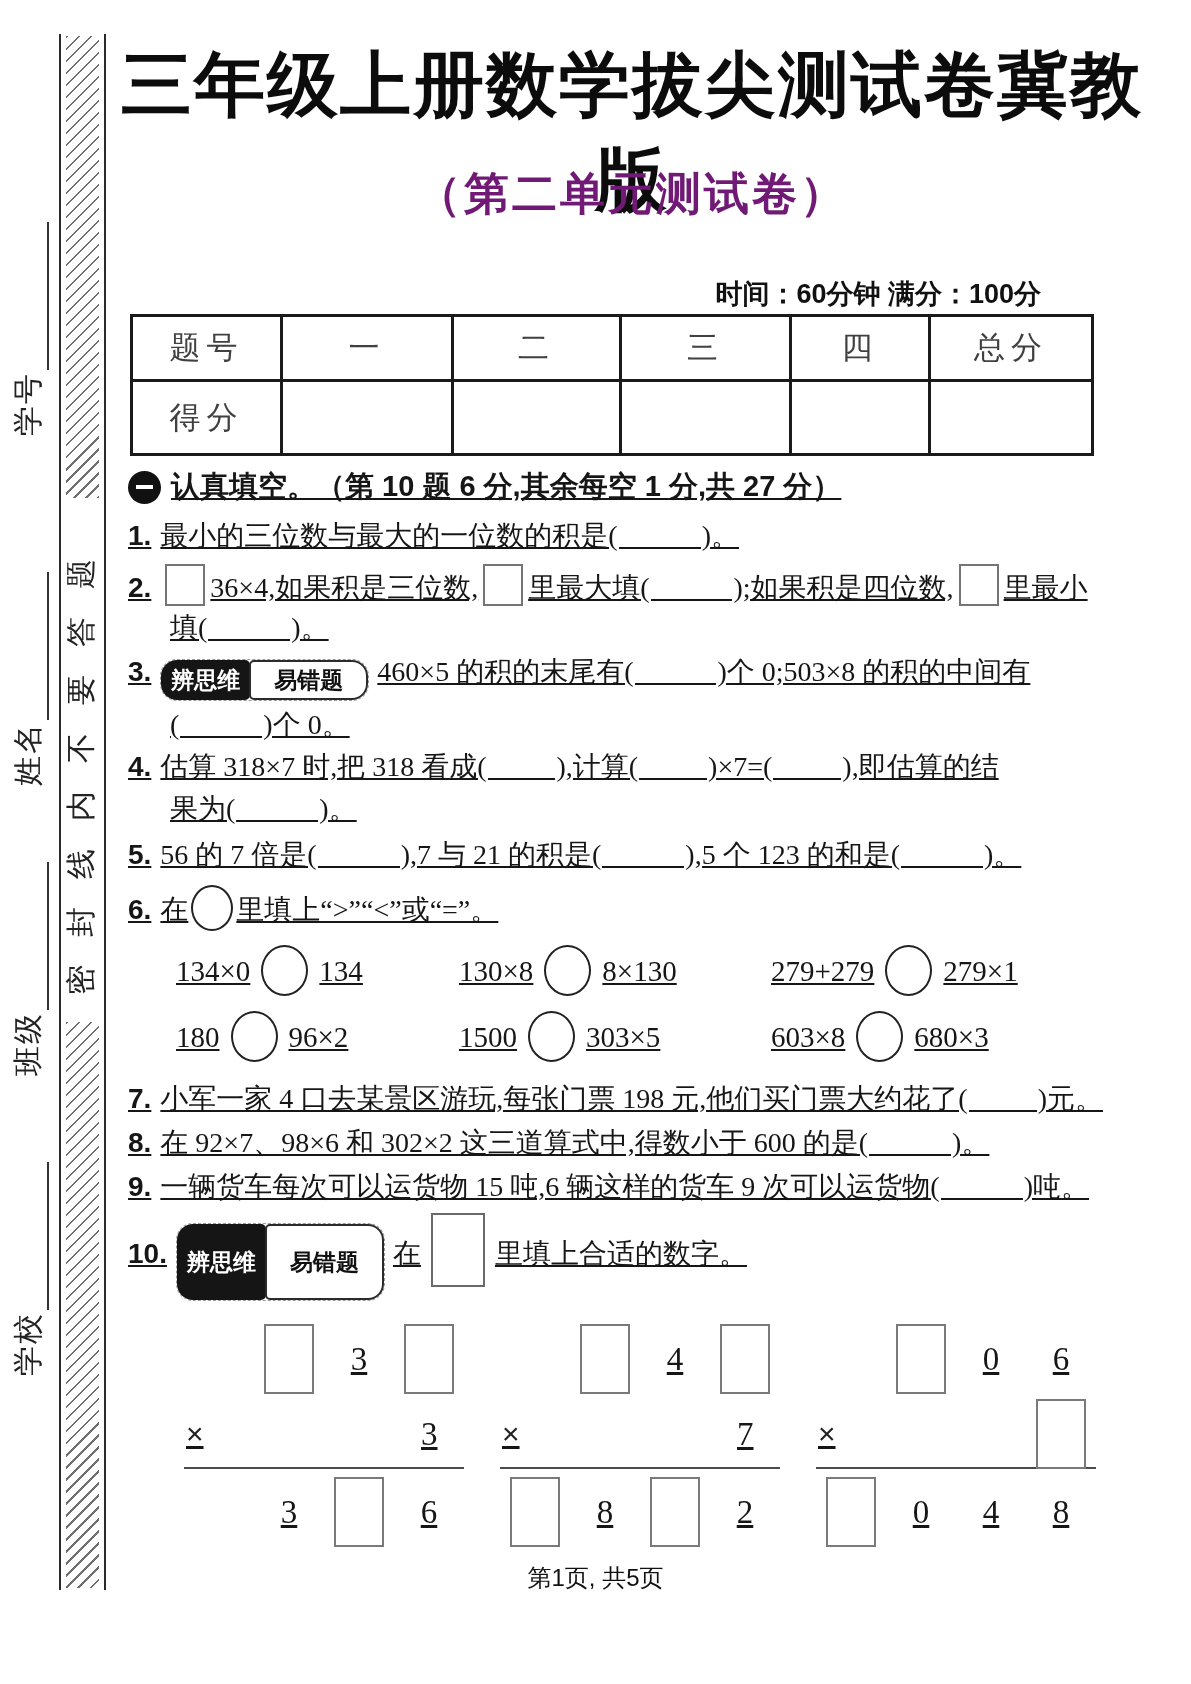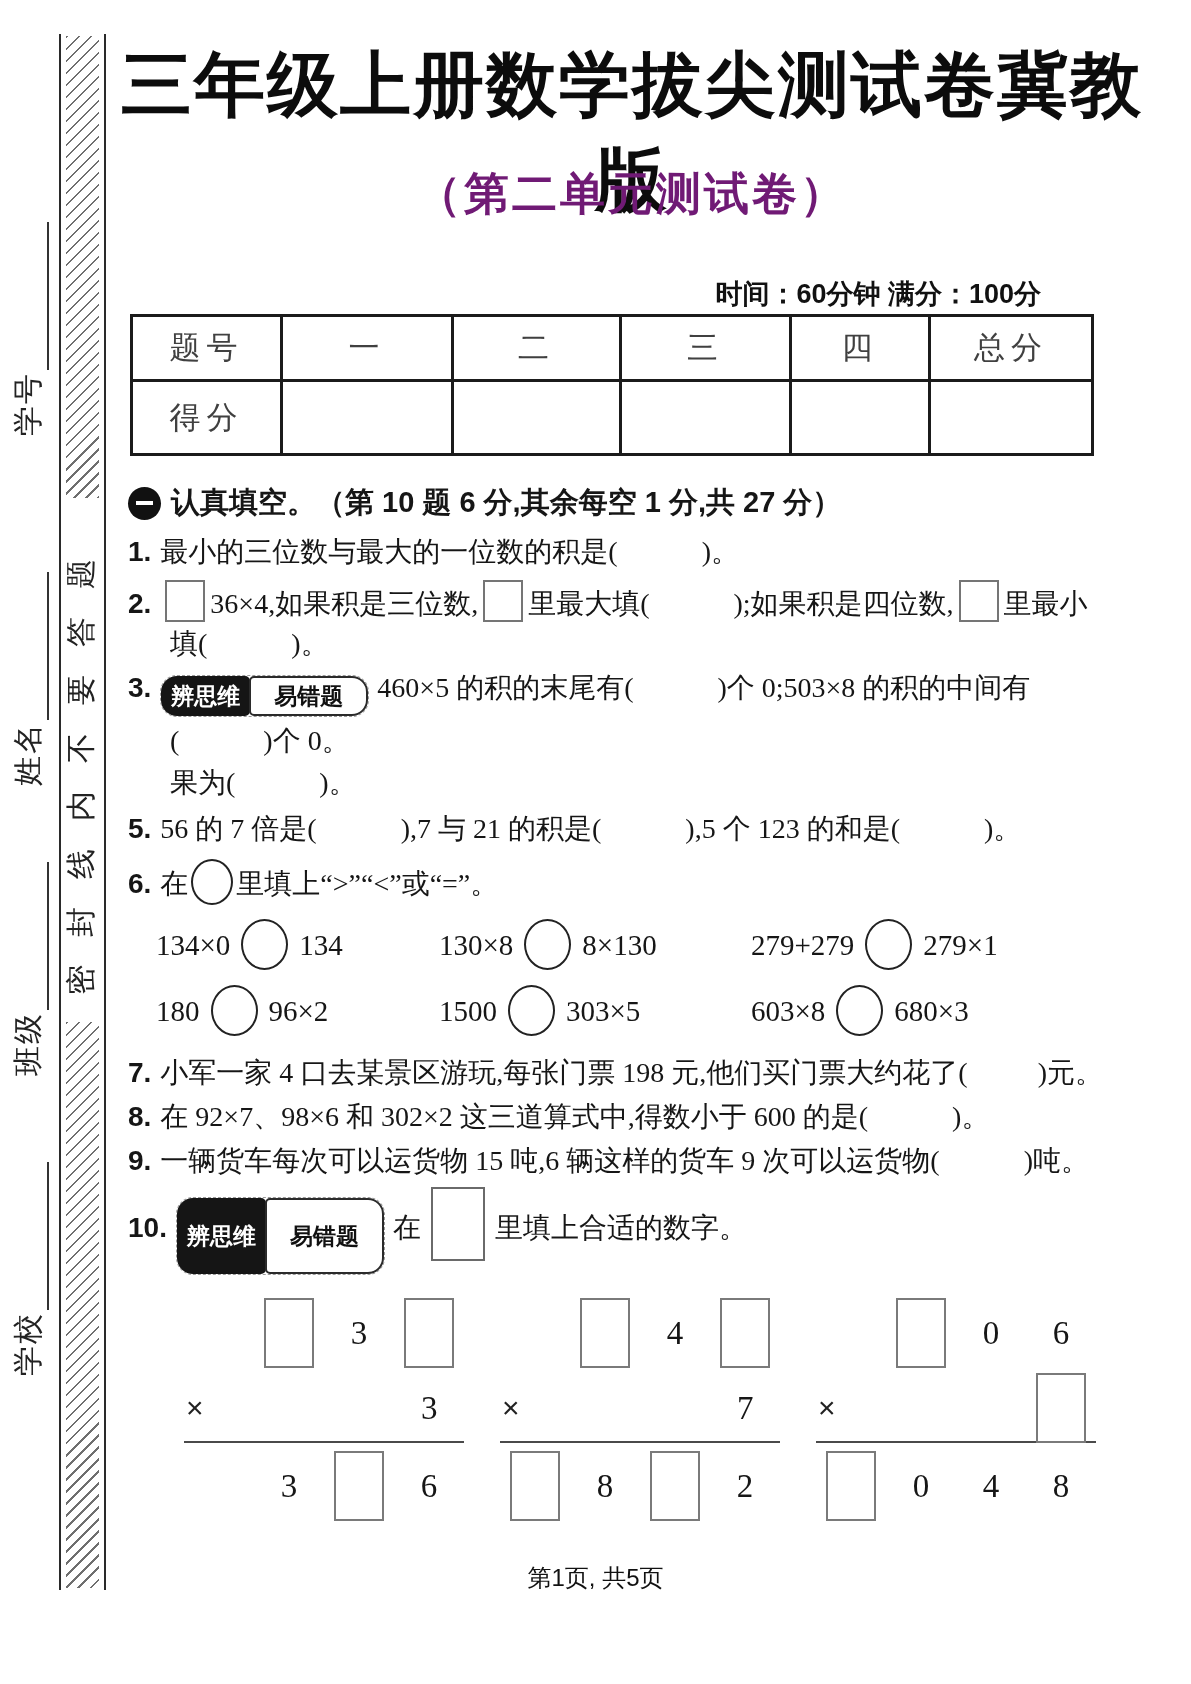--- a/index.html
+++ b/index.html
@@ -39,21 +39,21 @@
 
   
   .score-table { position:absolute; left:130px; top:314px; border-collapse:collapse; }
   .score-table td { border:3px solid #1b1b1b; text-align:center; font-size:31px;
     letter-spacing:6px; color:#404040; padding:0; }
   .score-table tr.r1 td { height:62px; }
   .score-table tr.r2 td { height:71px; }
   .w1{width:147px;} .w2{width:168px;} .w3{width:165px;} .w4{width:167px;} .w5{width:136px;} .w6{width:160px;}
 
   
-  .content { position:absolute; left:128px; top:484px; width:970px; }
+  .content { position:absolute; left:128px; top:468px; width:970px;text-decoration:underline; }
   .sec-header { display:flex; align-items:center; height:38px; margin-bottom:12px; }
   .sec-icon { width:33px; height:33px; border-radius:50%; background:#111; display:inline-flex;
     align-items:center; justify-content:center; margin-right:10px; flex:0 0 auto; }
   .sec-icon-bar { width:17px; height:4px; background:#fff; }
   .sec-title { font-size:29px; font-weight:700; }
   .q-line { font-size:28px; line-height:36px; white-space:nowrap; }
   .qno { font-family:"Liberation Sans","DejaVu Sans",sans-serif; font-weight:700; margin-right:9px; }
   .cont { margin-left:42px; }
   .mb10{margin-bottom:10px;} .mb8{margin-bottom:8px;} .mb6{margin-bottom:6px;}
   .mb4{margin-bottom:4px;} .mb12{margin-bottom:12px;} .mb14{margin-bottom:14px;} .mb16{margin-bottom:16px;} .mb20{margin-bottom:20px;}
@@ -67,21 +67,21 @@
     border:1px dashed #9a9a9a; border-radius:17px; margin:0 8px 0 0; }
   .badge-think { background:#151515; color:#fff; border-radius:16px 5px 5px 16px;
     padding:2px 10px; font-size:23px; font-weight:700;
     font-family:"Liberation Sans","DejaVu Sans",sans-serif; }
   .badge-error { background:#fff; color:#111; border:2px solid #2b2b2b;
     border-radius:5px 16px 16px 5px; padding:0 23px; font-size:23px; font-weight:700;
     font-family:"Liberation Sans","DejaVu Sans",sans-serif; display:flex; align-items:center; margin-left:-1px; }
 
   
   .cmp-row { display:flex; font-size:29px; align-items:center; margin-left:28px; }
-  .cmp-row .c1 { width:283px; } .cmp-row .c2 { width:312px; } .cmp-row .c3 { flex:1; }
+  .cmp-row .c1 { width:283px;margin-left:20px; } .cmp-row .c2 { width:312px; } .cmp-row .c3 { flex:1; }
   .cmp-circle { display:inline-block; width:43px; height:47px; border:2px solid #222;
     border-radius:50%; vertical-align:-15px; margin:0 11px; }
   .cmp-h { height:50px; }
 
   
   .vrow { display:flex; gap:36px; margin-left:56px; margin-top:16px; }
   .vp { width:280px; }
   .vp-row { display:flex; }
   .vc { width:70px; display:flex; align-items:center; justify-content:center;
     font-size:33px; }
@@ -172,20 +172,23 @@
     <div class="q-line mb6">
       <span class="qno">3.</span><span class="badge-group">
           <span class="badge-think">辨思维</span>
           <span class="badge-error">易错题</span>
         </span><span>460×5 的积的末尾有(&nbsp;&nbsp;&nbsp;&nbsp;&nbsp;&nbsp;&nbsp;&nbsp;&nbsp;&nbsp;&nbsp;&nbsp;)个 0;503×8 的积的中间有</span>
     </div>
     <div class="q-line cont mb6">
       <span>(&nbsp;&nbsp;&nbsp;&nbsp;&nbsp;&nbsp;&nbsp;&nbsp;&nbsp;&nbsp;&nbsp;&nbsp;)个 0。</span>
     </div>
 
+    <div class="q-line mb6">
+      <span class="qno">4.</span><span>估算 318×7 时,把 318 看成(&nbsp;&nbsp;&nbsp;&nbsp;&nbsp;&nbsp;&nbsp;&nbsp;&nbsp;&nbsp;),计算(&nbsp;&nbsp;&nbsp;&nbsp;&nbsp;&nbsp;&nbsp;&nbsp;&nbsp;&nbsp;)×7=(&nbsp;&nbsp;&nbsp;&nbsp;&nbsp;&nbsp;&nbsp;&nbsp;&nbsp;&nbsp;),即估算的结</span>
+    </div>
     <div class="q-line cont mb10">
       <span>果为(&nbsp;&nbsp;&nbsp;&nbsp;&nbsp;&nbsp;&nbsp;&nbsp;&nbsp;&nbsp;&nbsp;&nbsp;)。</span>
     </div>
 
     <div class="q-line mb12">
       <span class="qno">5.</span><span>56 的 7 倍是(&nbsp;&nbsp;&nbsp;&nbsp;&nbsp;&nbsp;&nbsp;&nbsp;&nbsp;&nbsp;&nbsp;&nbsp;),7 与 21 的积是(&nbsp;&nbsp;&nbsp;&nbsp;&nbsp;&nbsp;&nbsp;&nbsp;&nbsp;&nbsp;&nbsp;&nbsp;),5 个 123 的和是(&nbsp;&nbsp;&nbsp;&nbsp;&nbsp;&nbsp;&nbsp;&nbsp;&nbsp;&nbsp;&nbsp;&nbsp;)。</span>
     </div>
 
     <div class="q-line mb14">
       <span class="qno">6.</span><span>在</span><span class="q6-circle"></span><span>里填上“&gt;”“&lt;”或“=”。</span>

